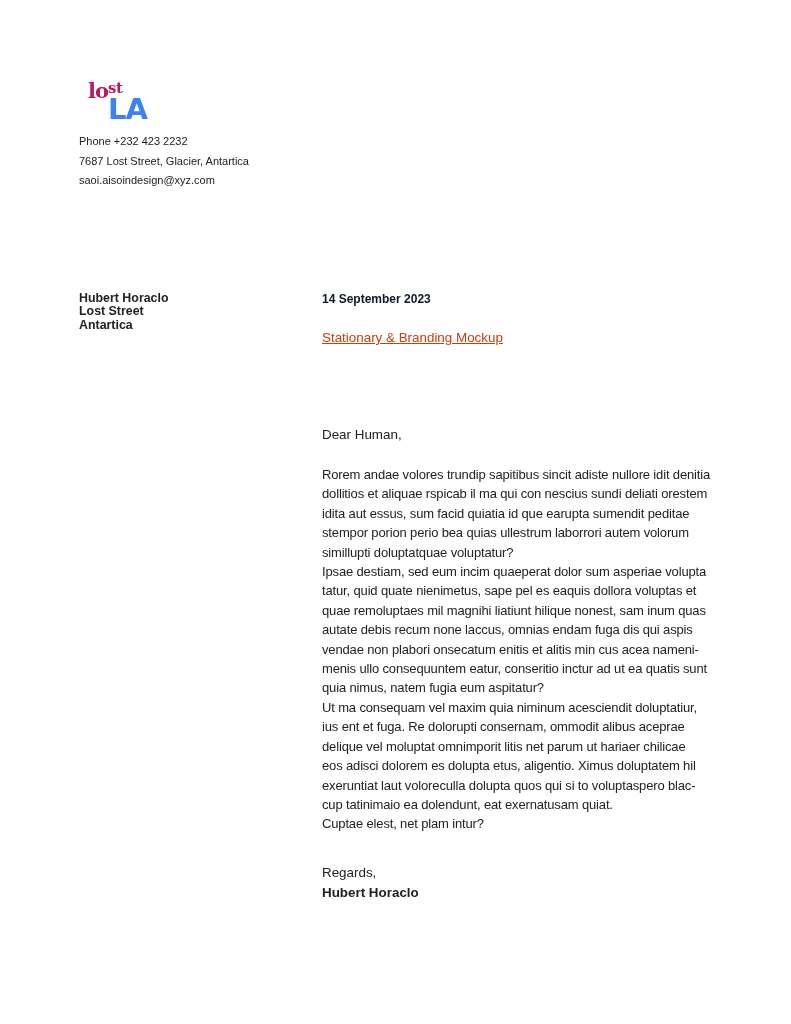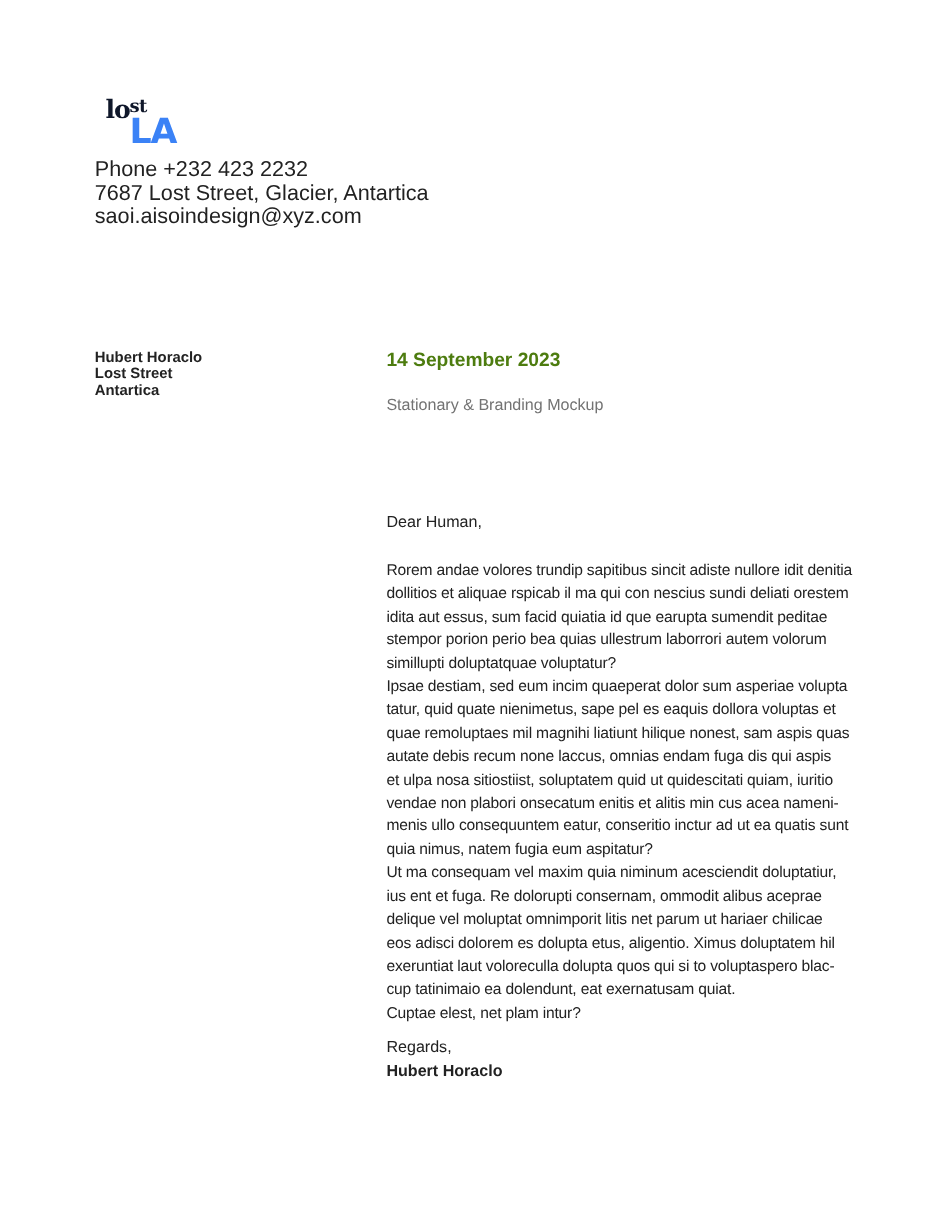--- a/index.html
+++ b/index.html
@@ -4,32 +4,32 @@
   <style>
     html, body { margin: 0; padding: 0; background: #ffffff; }
     body {
       width: 791px; height: 1024px; position: relative; overflow: hidden;
       font-family: "Liberation Sans", sans-serif; color: #222222;
     }
     .logo { position: absolute; left: 86px; top: 78px; width: 70px; height: 46px; }
     .logo .l1 {
       position: absolute; left: 2px; top: 0px;
       font-family: "DejaVu Serif", serif; font-weight: bold; font-size: 21px;
-      letter-spacing: -1px; color: #0f172a;
+      letter-spacing: -1px; color: #be185d;
     }
     .logo .l1 .st { font-size: 15px; position: relative; top: -5px; letter-spacing: -0.5px; }
     .logo .l2 {
       position: absolute; left: 22px; top: 14px;
       font-family: "DejaVu Sans", sans-serif; font-weight: bold; font-size: 29px;
       letter-spacing: -1px; color: #3b82f6;
     }
-    .contact { position: absolute; left: 79px; top: 132px; font-size: 18px; line-height: 19.6px; color: #222; }
+    .contact { position: absolute; left: 79px; top: 132px; font-size: 11px; line-height: 19.6px; color: #222; }
     .recipient { position: absolute; left: 79px; top: 292px; font-size: 12.4px; line-height: 13.4px; font-weight: bold; color: #222; }
-    .date { position: absolute; left: 322px; top: 292px; font-size: 16px; font-weight: bold; color: #4d7c0f; }
-    .subject { position: absolute; left: 322px; top: 330px; font-size: 13.4px; color: #737373; }
+    .date { position: absolute; left: 322px; top: 292px; font-size: 12px; font-weight: bold; color: #0f172a; }
+    .subject { position: absolute; left: 322px; top: 330px; font-size: 13.4px; color: #c2410c; text-decoration: underline; }
     .salutation { position: absolute; left: 322px; top: 427px; font-size: 13.4px; color: #222; }
     .body-text { position: absolute; left: 322px; top: 465px; width: 400px; font-size: 13px; line-height: 19.4px; color: #222; letter-spacing: -0.15px; }
     .body-text .line { display: block; white-space: nowrap; }
     .closing { position: absolute; left: 322px; top: 865px; font-size: 13.4px; color: #222; }
     .signature { position: absolute; left: 322px; top: 885px; font-size: 13.4px; font-weight: bold; color: #222; }
   </style>
 </head>
 <body>
 
 <div class="logo">
@@ -54,23 +54,22 @@
 <div class="salutation">Dear Human,</div>
 
 <div class="body-text">
   <span class="line">Rorem andae volores trundip sapitibus sincit adiste nullore idit denitia</span>
   <span class="line">dollitios et aliquae rspicab il ma qui con nescius sundi deliati orestem</span>
   <span class="line">idita aut essus, sum facid quiatia id que earupta sumendit peditae</span>
   <span class="line">stempor porion perio bea quias ullestrum laborrori autem volorum</span>
   <span class="line">simillupti doluptatquae voluptatur?</span>
   <span class="line">Ipsae destiam, sed eum incim quaeperat dolor sum asperiae volupta</span>
   <span class="line">tatur, quid quate nienimetus, sape pel es eaquis dollora voluptas et</span>
-  <span class="line">quae remoluptaes mil magnihi liatiunt hilique nonest, sam aspis quas</span>
+  <span class="line">quae remoluptaes mil magnihi liatiunt hilique nonest, sam inum quas</span>
   <span class="line">autate debis recum none laccus, omnias endam fuga dis qui aspis</span>
-  <span class="line">et ulpa nosa sitiostiist, soluptatem quid ut quidescitati quiam, iuritio</span>
   <span class="line">vendae non plabori onsecatum enitis et alitis min cus acea nameni-</span>
   <span class="line">menis ullo consequuntem eatur, conseritio inctur ad ut ea quatis sunt</span>
   <span class="line">quia nimus, natem fugia eum aspitatur?</span>
   <span class="line">Ut ma consequam vel maxim quia niminum acesciendit doluptatiur,</span>
   <span class="line">ius ent et fuga. Re dolorupti consernam, ommodit alibus aceprae</span>
   <span class="line">delique vel moluptat omnimporit litis net parum ut hariaer chilicae</span>
   <span class="line">eos adisci dolorem es dolupta etus, aligentio. Ximus doluptatem hil</span>
   <span class="line">exeruntiat laut voloreculla dolupta quos qui si to voluptaspero blac-</span>
   <span class="line">cup tatinimaio ea dolendunt, eat exernatusam quiat.</span>
   <span class="line">Cuptae elest, net plam intur?</span>

